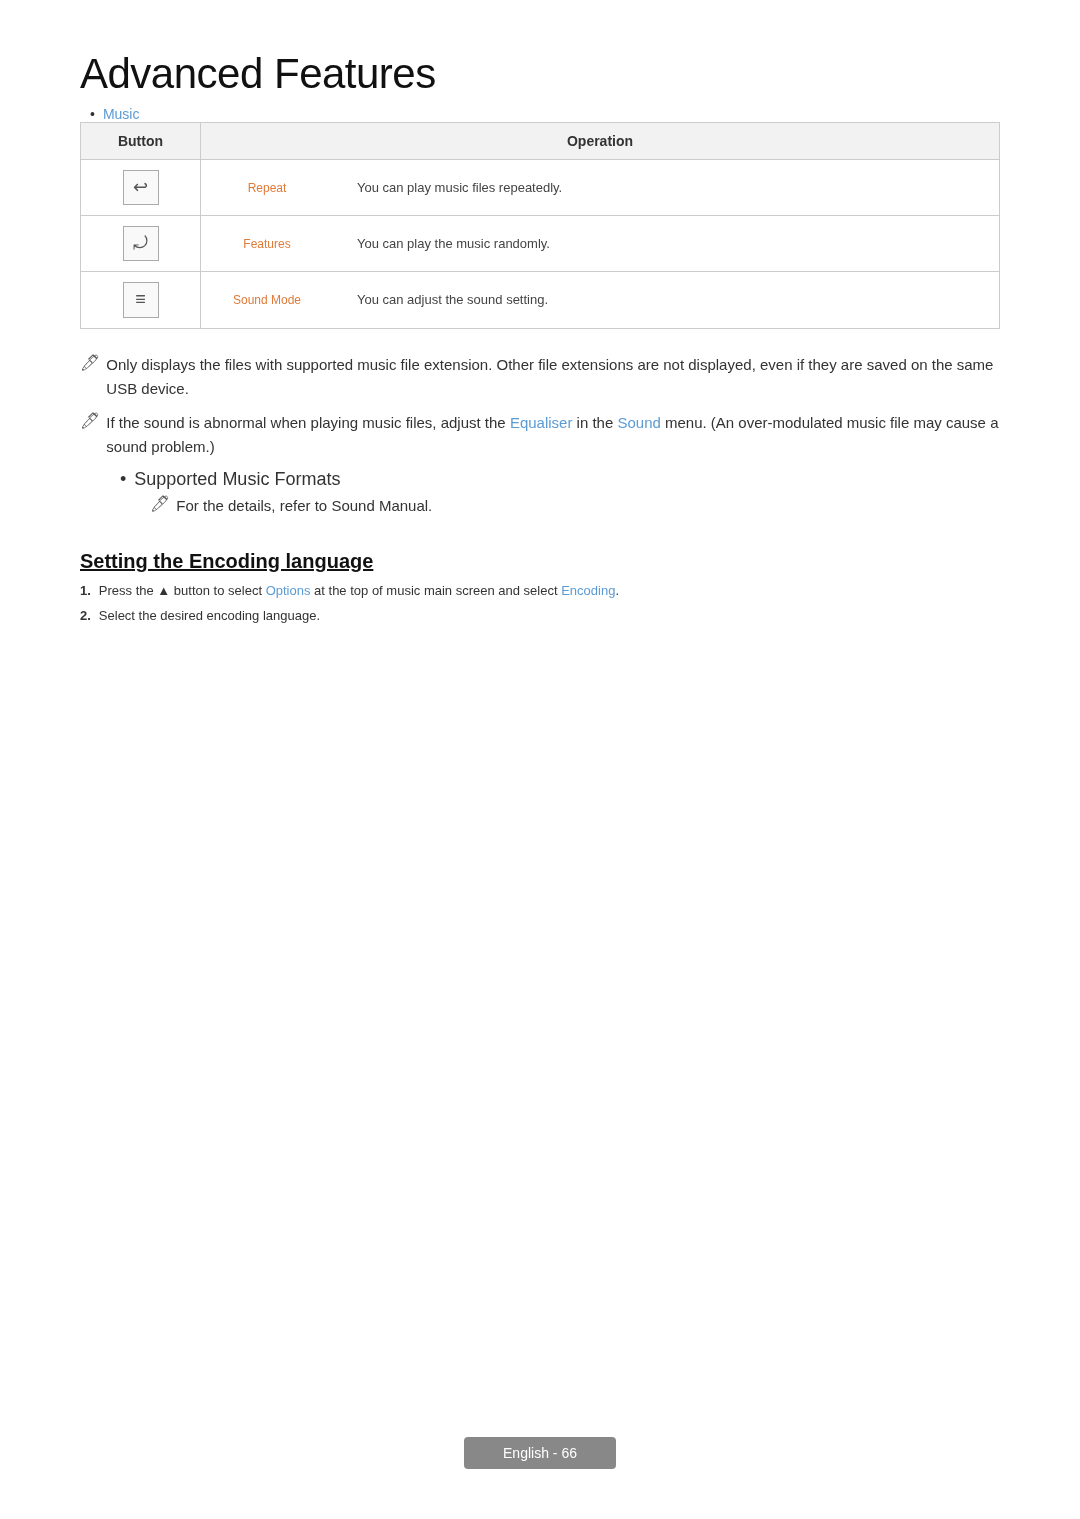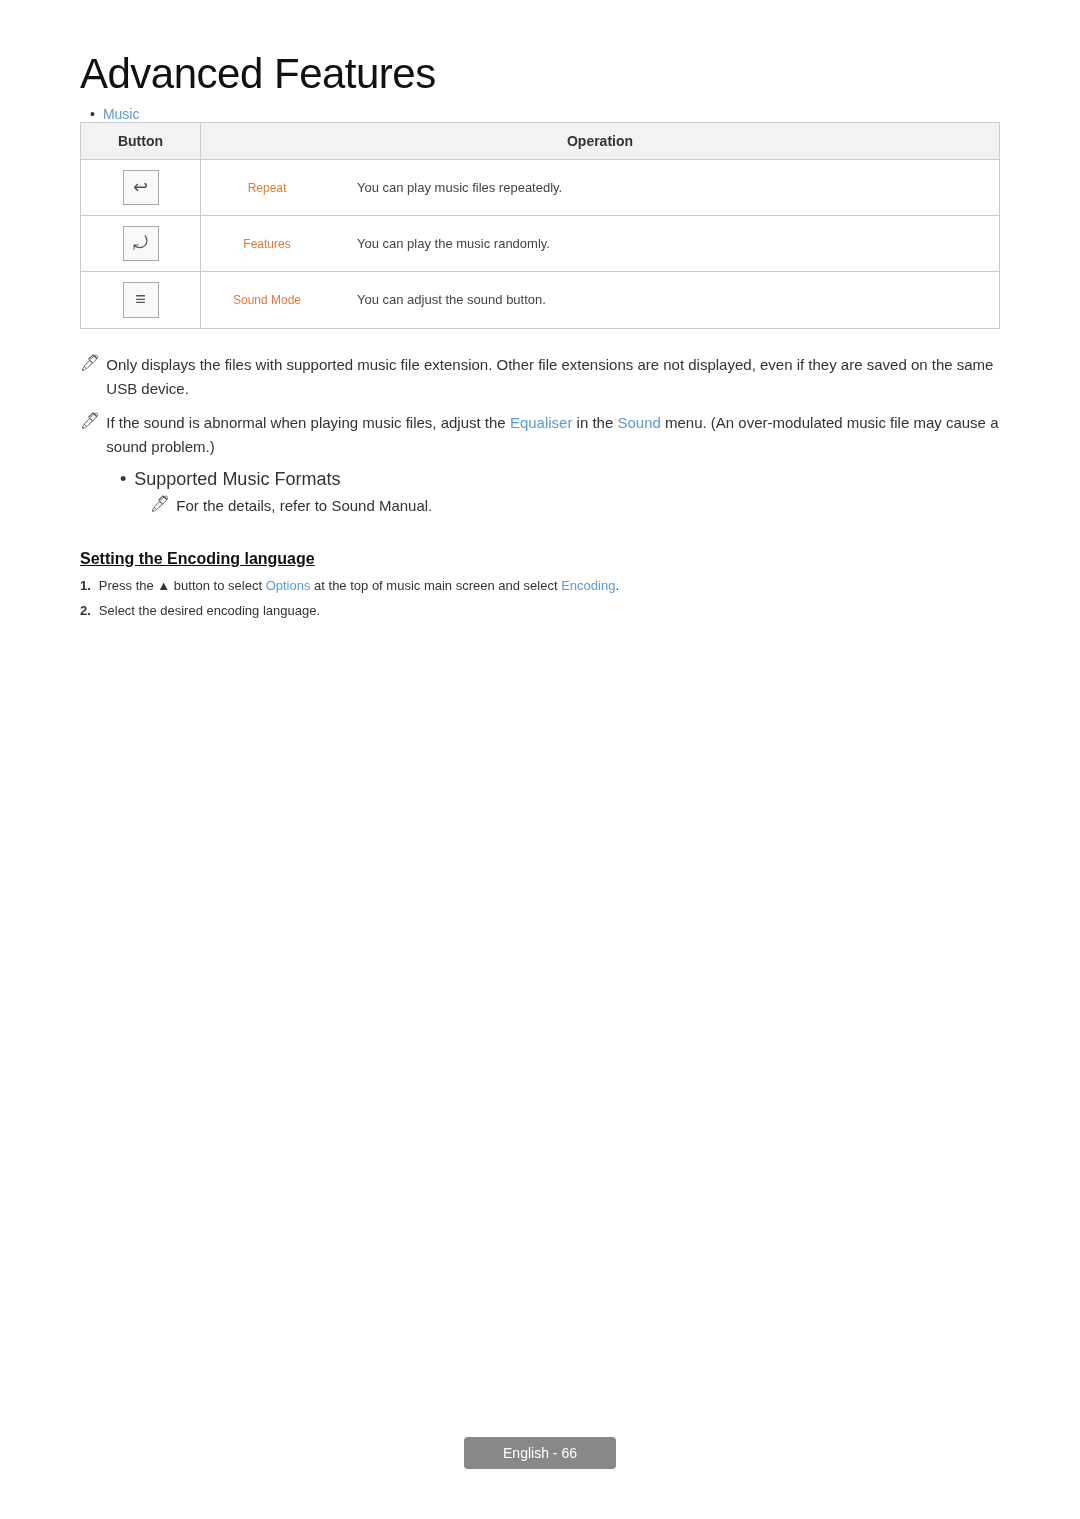--- a/index.html
+++ b/index.html
@@ -160,21 +160,21 @@
     .sub-note {
       margin-left: 70px;
       margin-top: 4px;
       display: flex;
       align-items: flex-start;
       gap: 6px;
     }
 
     
     .section-heading {
-      font-size: 16px;
+      font-size: 20px;
       font-weight: bold;
       color: #111;
       text-decoration: underline;
       margin-top: 32px;
       margin-bottom: 10px;
     }
 
     .section-desc {
       font-size: 13px;
       color: #333;
@@ -258,21 +258,21 @@
         </td>
       </tr>
 
       <tr>
         <td class="col-button">
           <span class="btn-icon">≡</span>
         </td>
         <td>
           <div class="table-op-cell">
             <span class="op-label">Sound Mode</span>
-            <span class="op-desc">You can adjust the sound button.</span>
+            <span class="op-desc">You can adjust the sound setting.</span>
           </div>
         </td>
       </tr>
     </tbody>
   </table>
 
   <div class="note-block">
     <span class="note-icon">🖊</span>
     <span class="note-text">Only displays the files with supported music file extension. Other file extensions are not displayed, even if they are saved on the same USB device.</span>
   </div>

